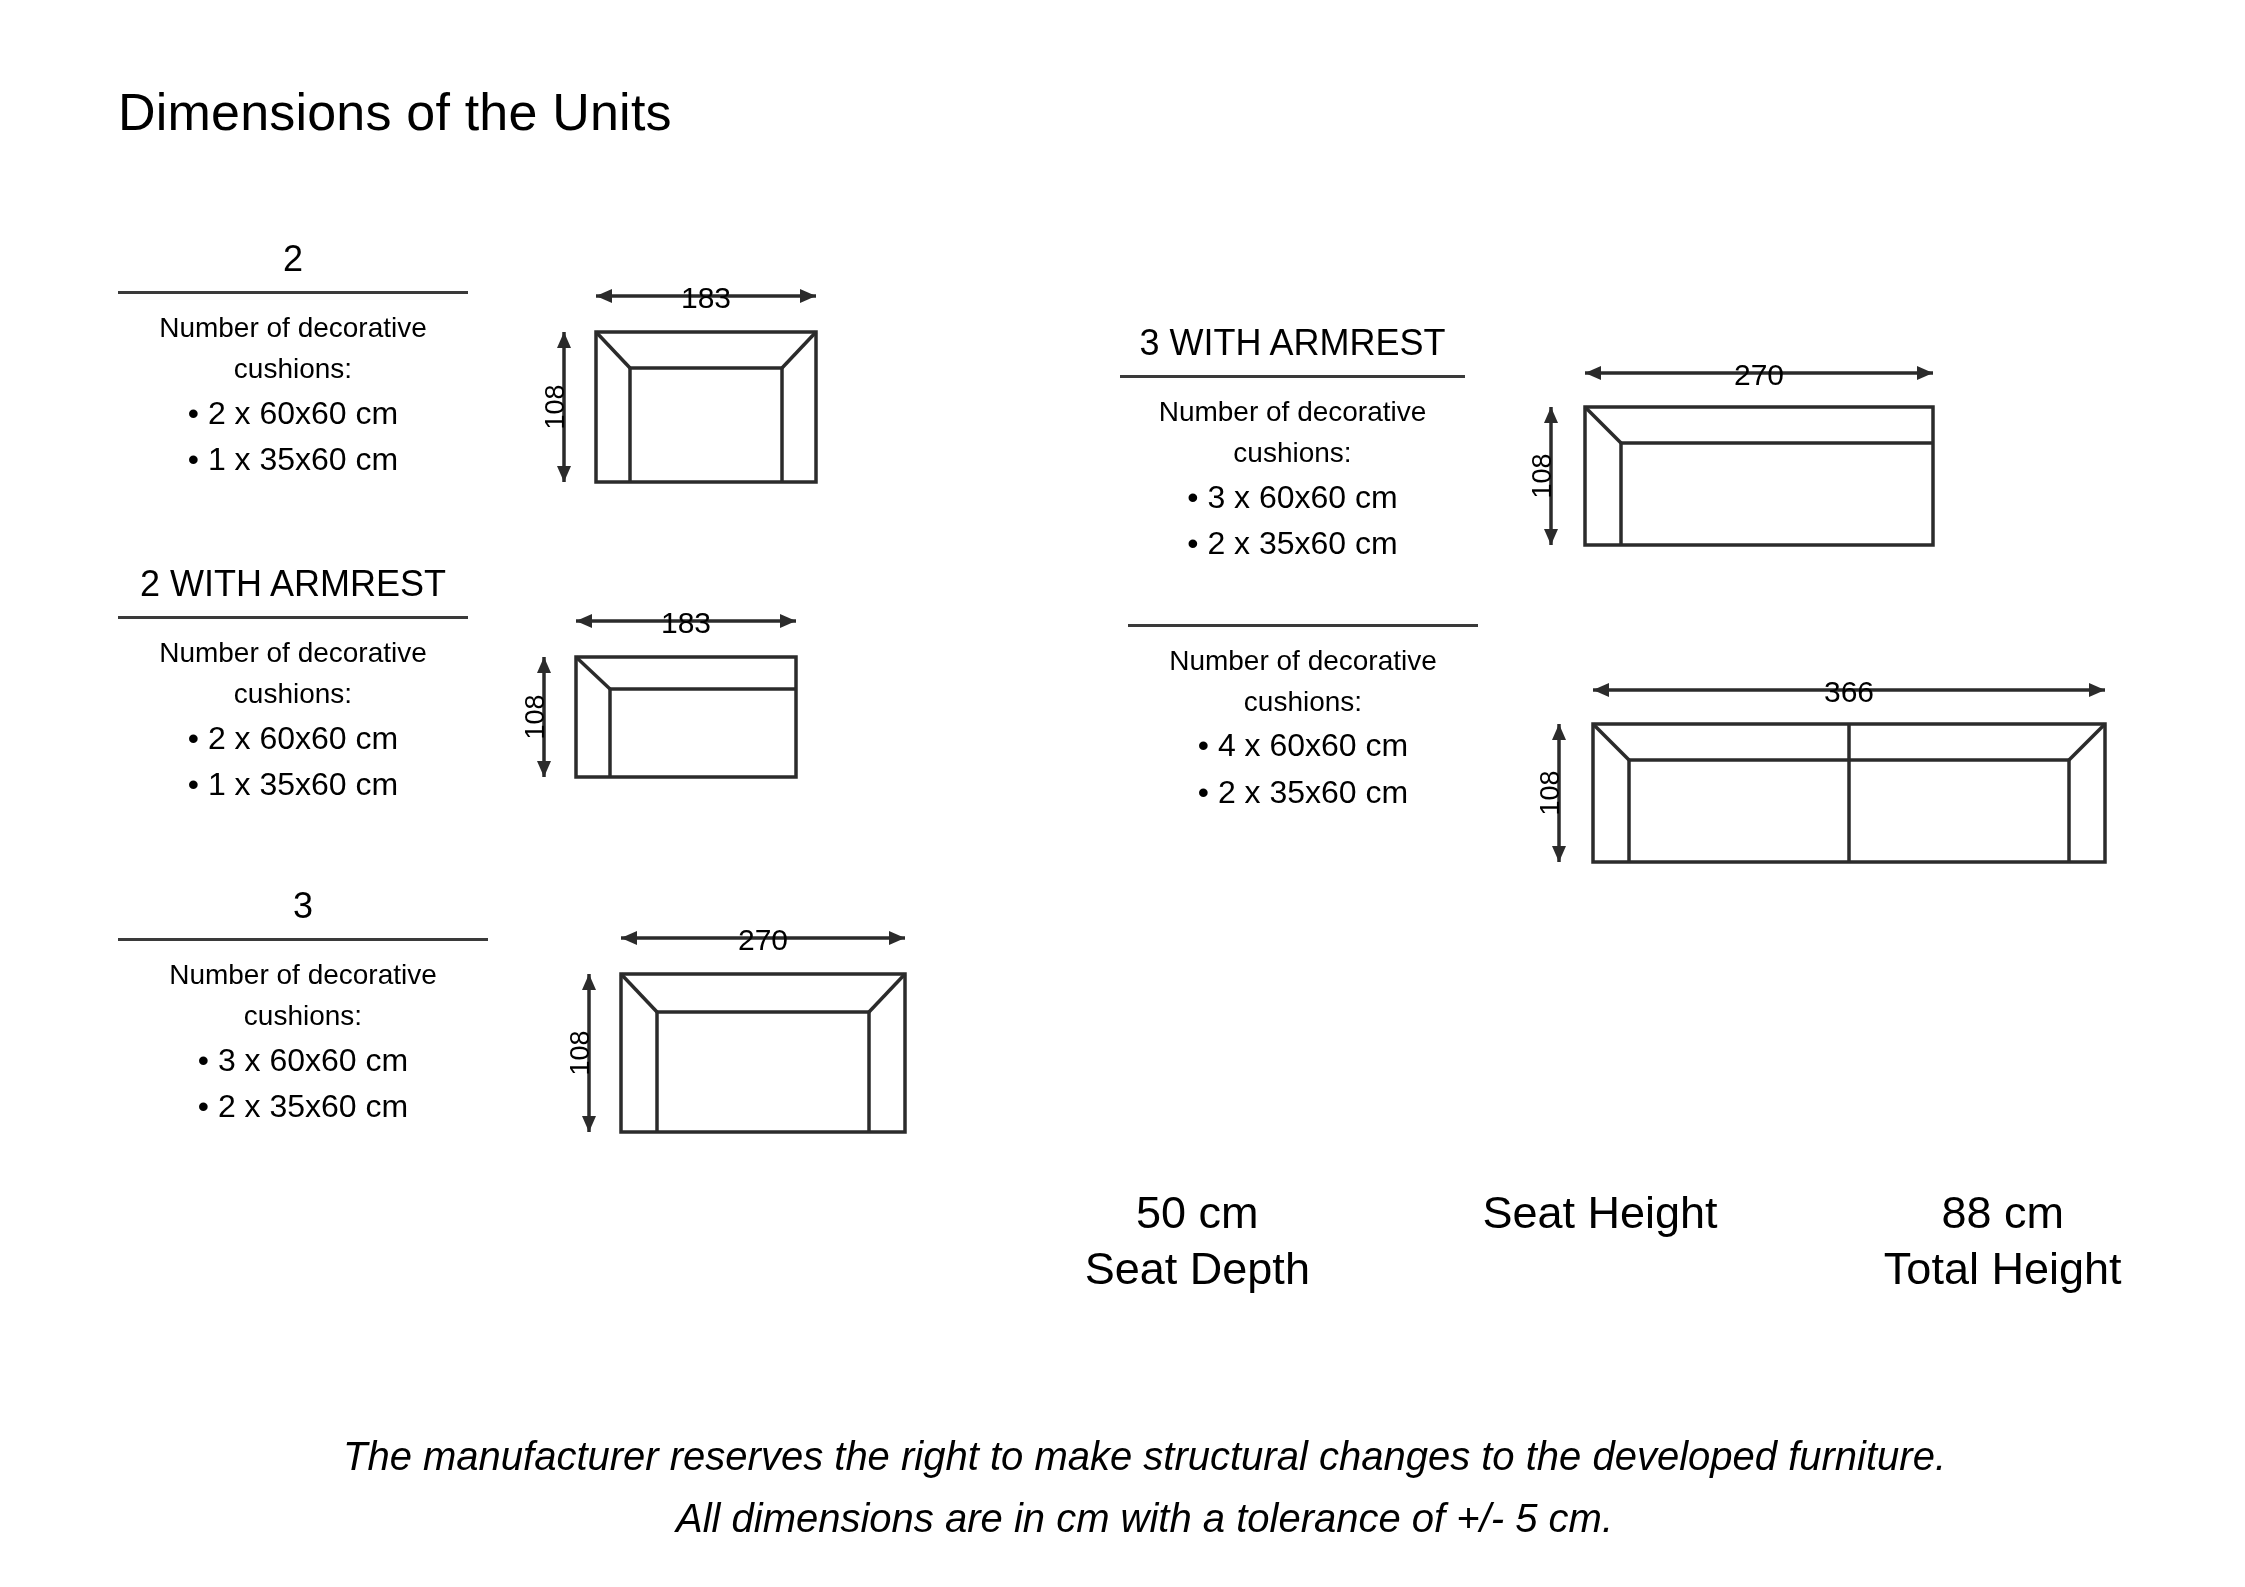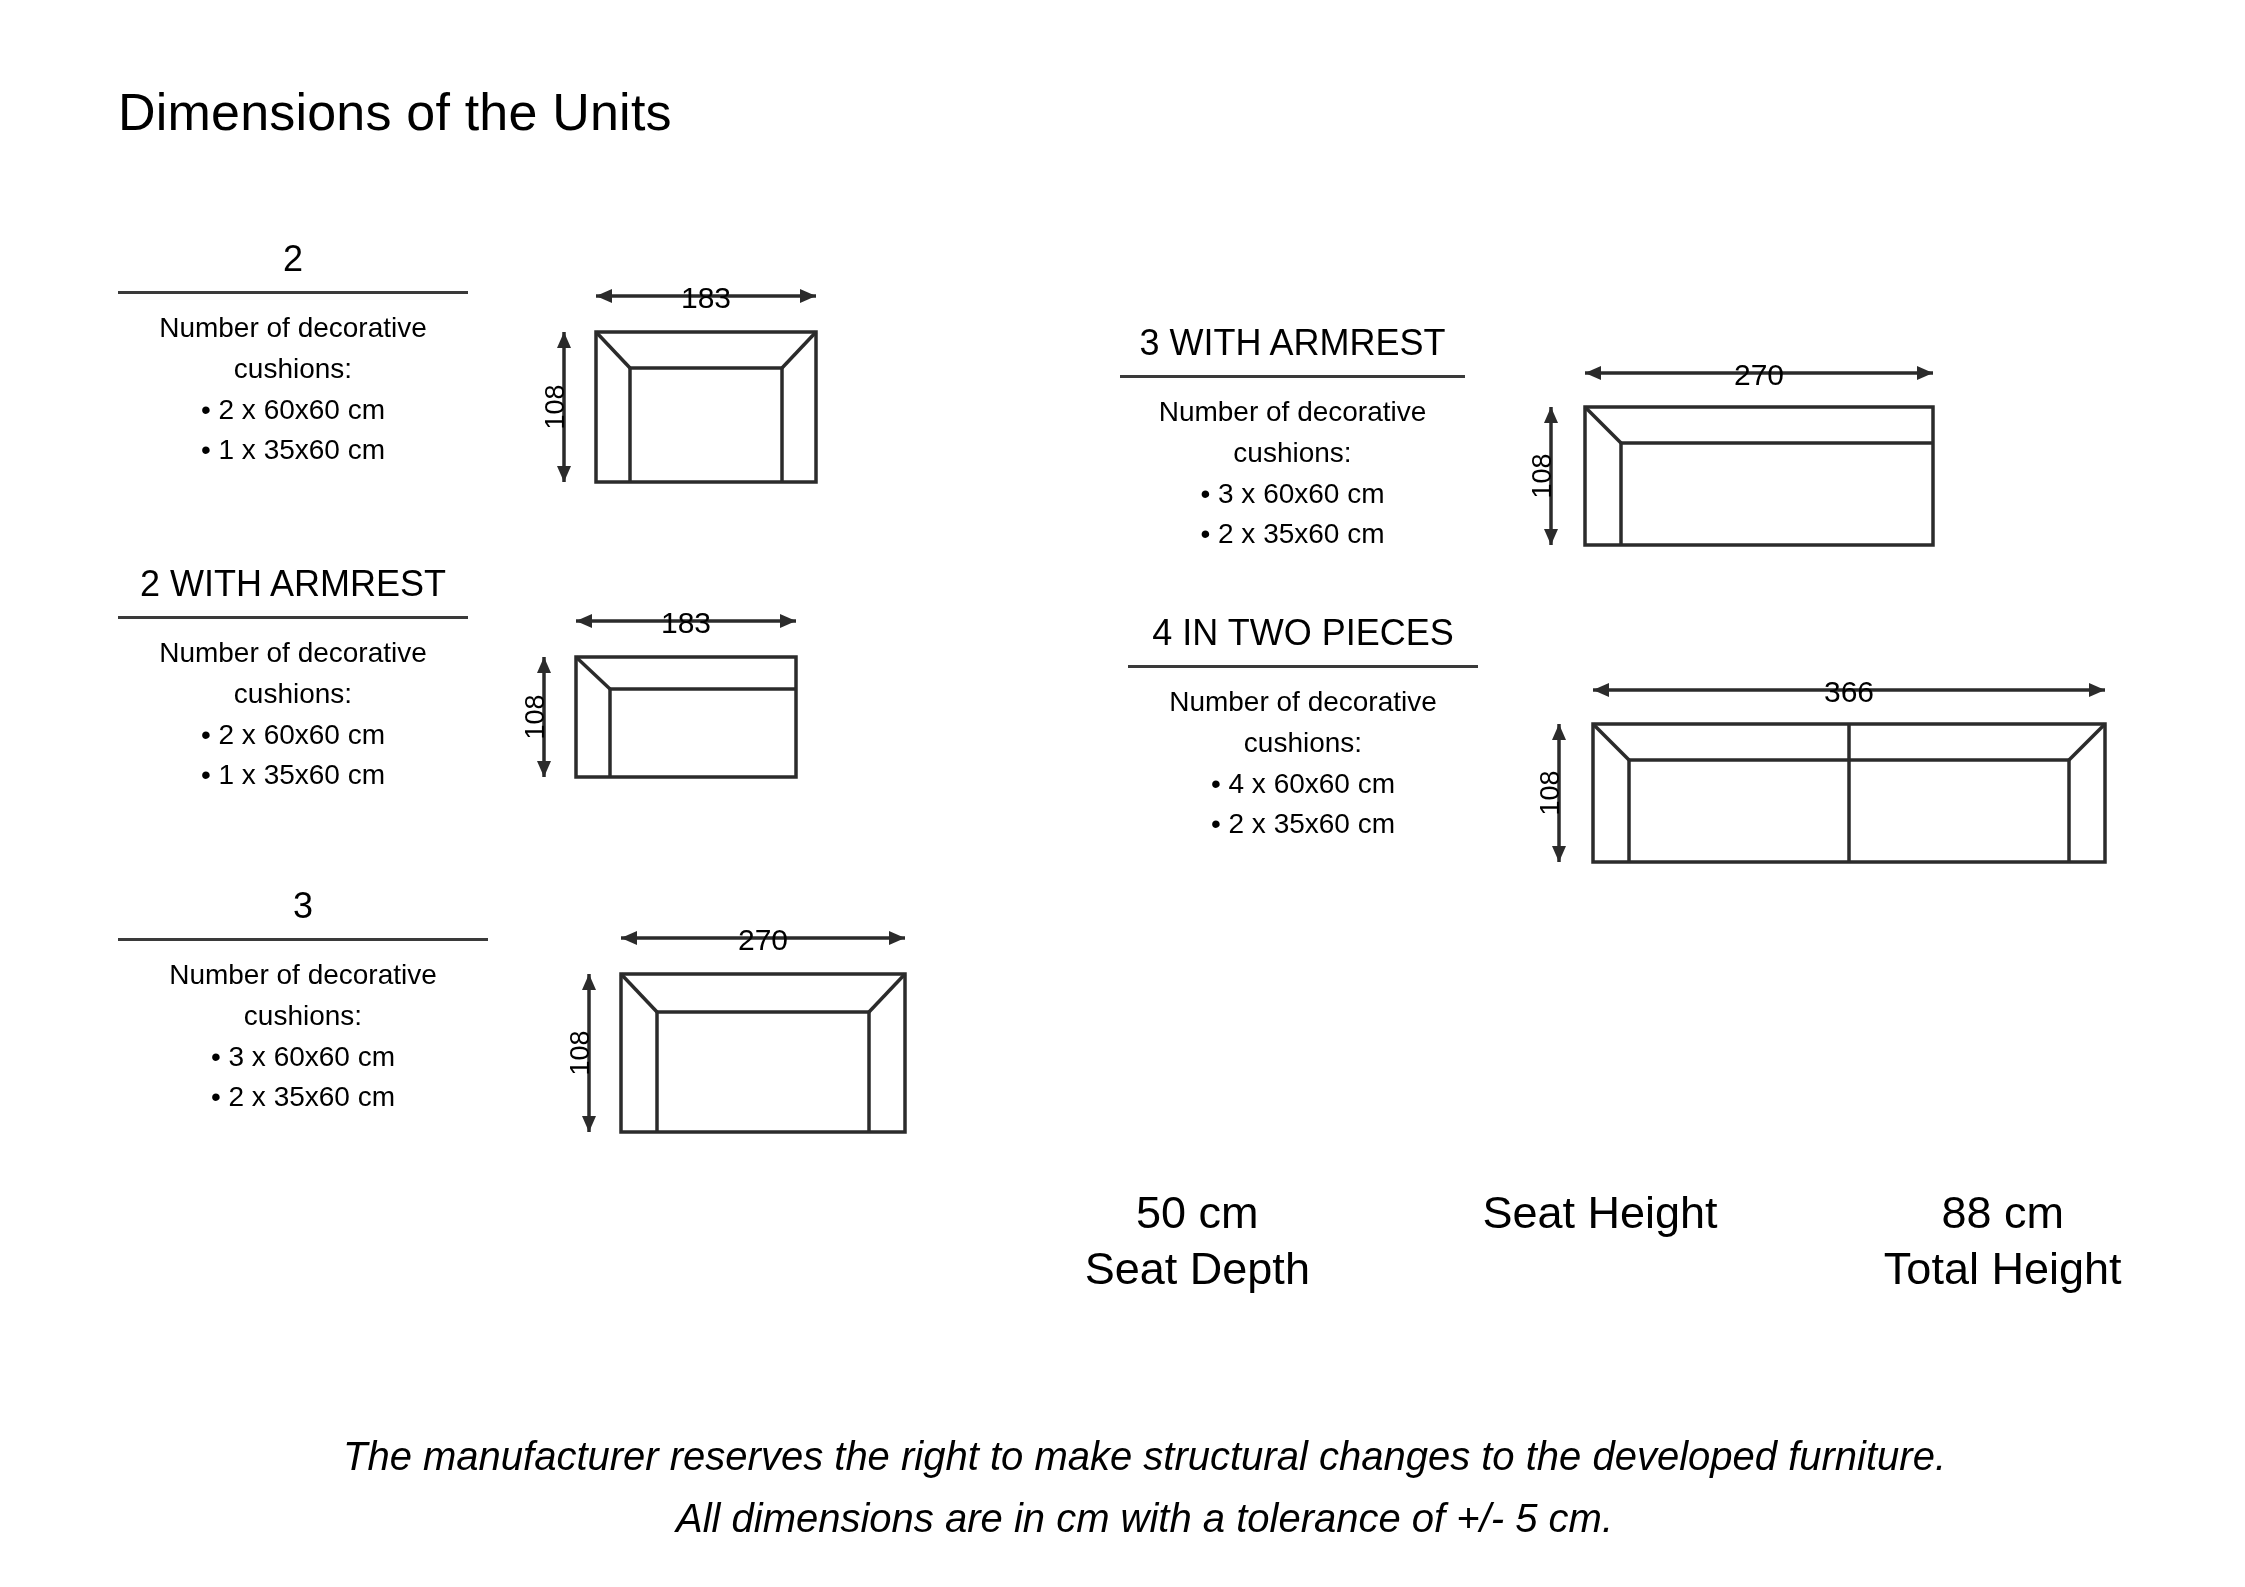--- a/index.html
+++ b/index.html
@@ -46,21 +46,21 @@
     background: #3a3a3a;
     margin-top: 12px;
     margin-bottom: 14px;
   }
   .cushion-line {
     font-size: 28px;
     line-height: 1.45;
     white-space: nowrap;
   }
   .cushion-bullet {
-    font-size: 28px;
+    font-size: 32px;
     line-height: 1.45;
     white-space: nowrap;
   }
 
   
   .drawing {
     position: absolute;
   }
   .drawing svg {
     display: block;
@@ -235,21 +235,20 @@
         <line x1="60" y1="62" x2="96" y2="98"></line>
       </g>
       <text x="234" y="40" text-anchor="middle" font-family="'Liberation Sans', sans-serif" font-size="30" fill="#000">270</text>
       <text x="26" y="131" text-anchor="middle" font-family="'Liberation Sans', sans-serif" font-size="27" fill="#000" transform="rotate(-90 26 131)">108</text>
     </svg>
   </div>
 </div>
 
 <div class="unit-block">
   <div class="unit-text" style="left:1128px; top:612px; width:350px;">
-    <div class="unit-heading">4 IN TWO PIECES</div>
     <div class="unit-rule"></div>
     <div class="cushion-line">Number of decorative</div>
     <div class="cushion-line">cushions:</div>
     <div class="cushion-bullet">• 4 x 60x60 cm</div>
     <div class="cushion-bullet">• 2 x 35x60 cm</div>
   </div>
 
   <div class="drawing" style="left:1525px; top:662px;margin-left:8px;">
     <svg width="620" height="230" viewBox="0 0 620 230">
       <g stroke="#2b2b2b" fill="none" stroke-width="3.5">

